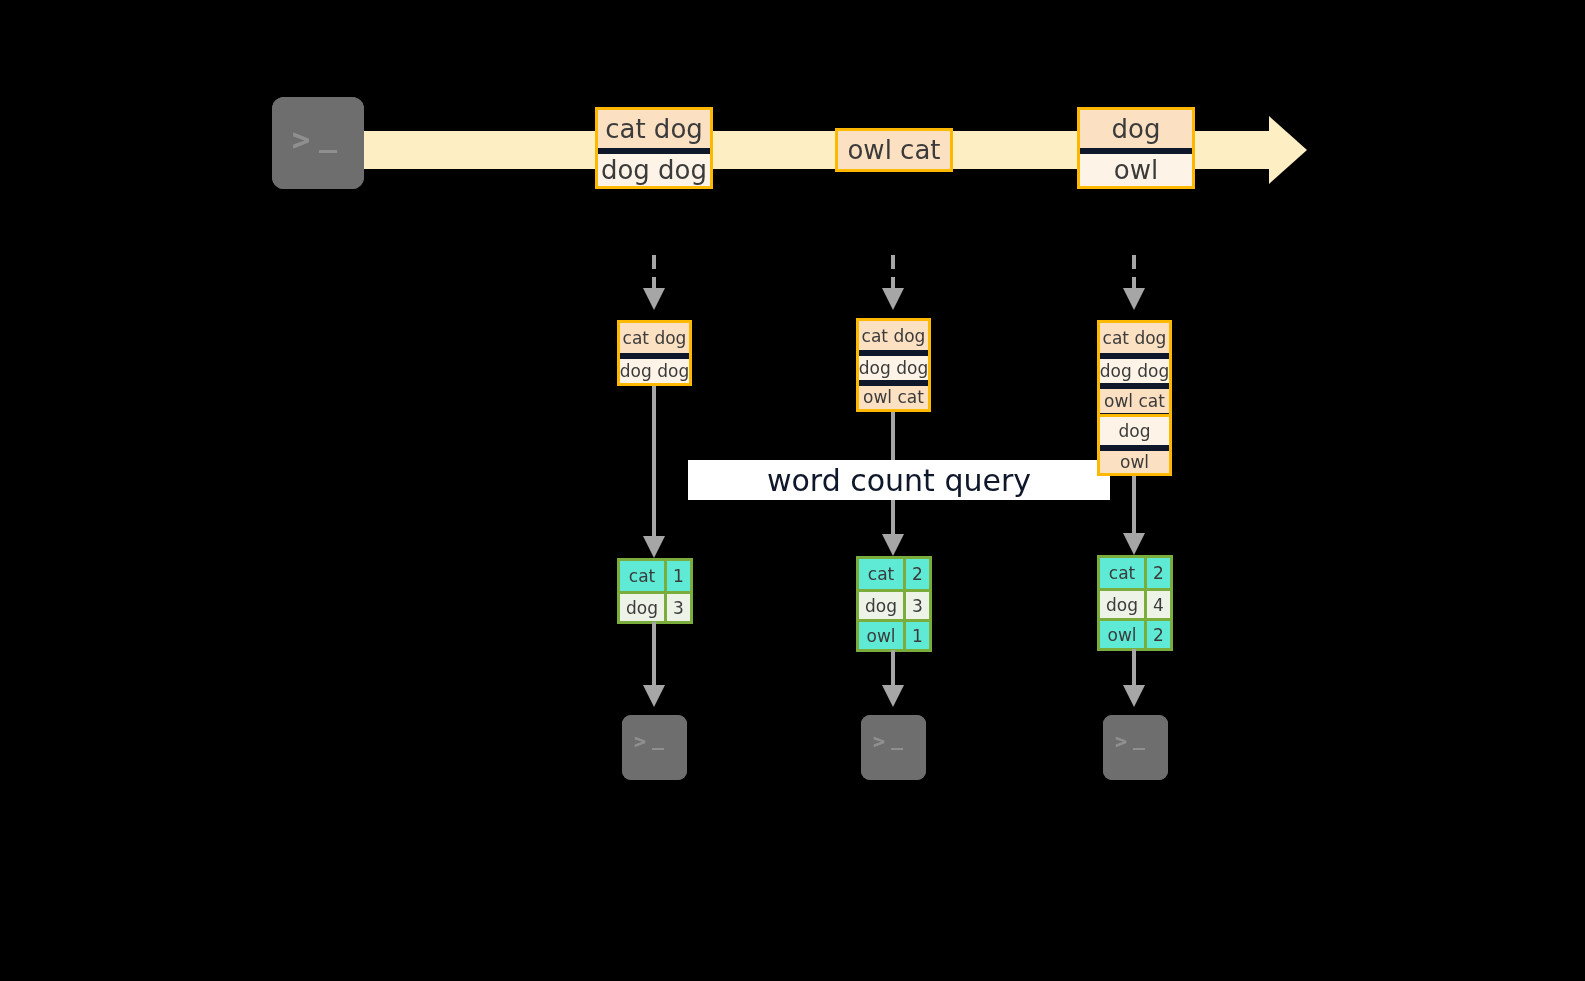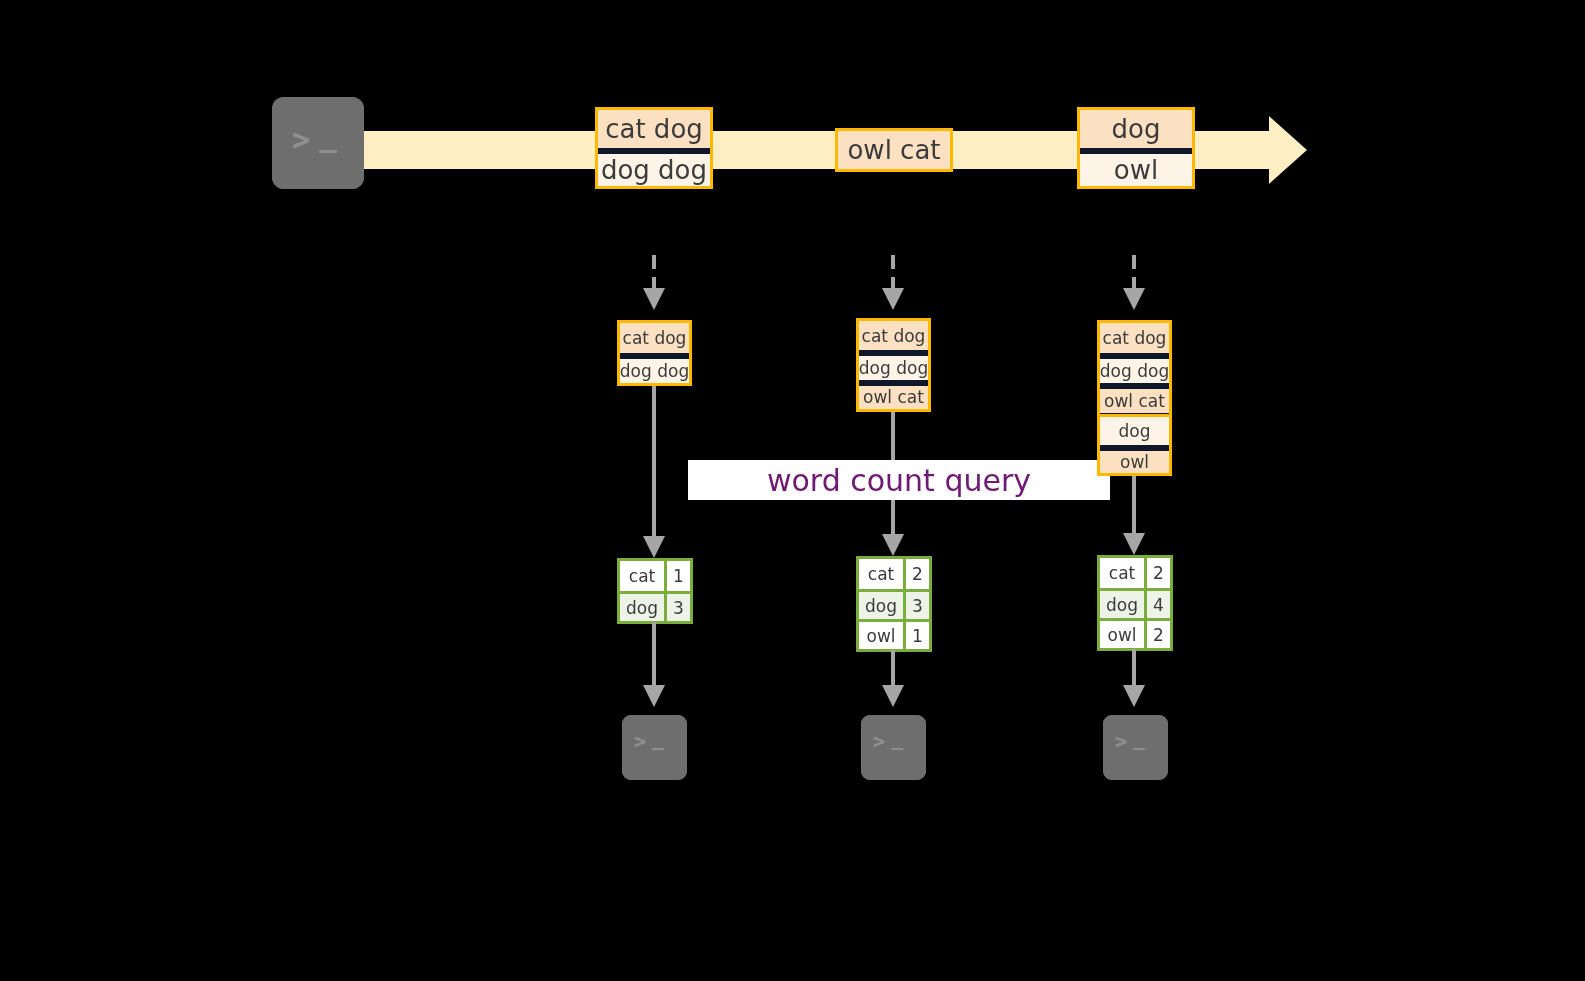--- a/index.html
+++ b/index.html
@@ -100,21 +100,21 @@
   }
   .grow + .grow { border-top: 3px solid #7aad3b; }
   .grow .gk, .grow .gv {
     display: flex;
     align-items: center;
     justify-content: center;
     font-size: 17px;
     color: #3b3b3b;
     background: #eef3e8;
   }
-  .grow.dark .gk, .grow.dark .gv { background: #ffffff; }
+  .grow.dark .gk, .grow.dark .gv { background: #5eead4; }
   .grow .gk { width: 44px; }
   .grow .gv { width: 26px; border-left: 3px solid #7aad3b; }
 
   
   .vline {
     position: absolute;
     width: 4px;
     background: #a6a6a6;
   }
   .vdash {
@@ -136,21 +136,21 @@
   
   .band {
     position: absolute;
     background: #ffffff;
     display: flex;
     align-items: center;
     justify-content: center;
   }
   .band-label {
     font-size: 30px;
-    color: #701a75;
+    color: #0f172a;
     white-space: nowrap;
   }
 </style>
 </head>
 <body>
 
 <div id="stage">
 
   <div class="term" style="left:272px; top:97px; width:92px; height:92px;">
     <div class="term-inner">

